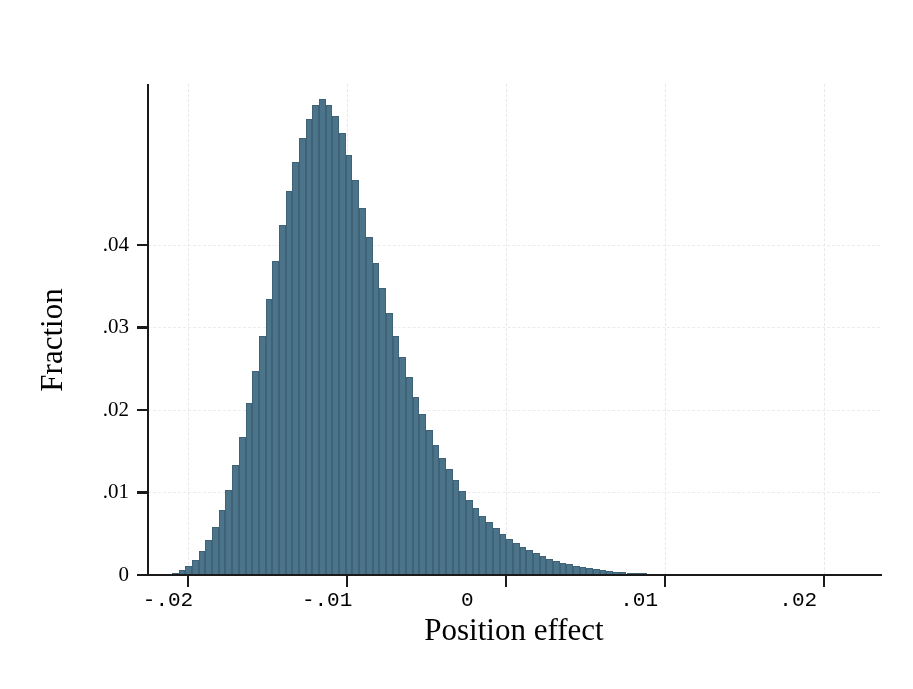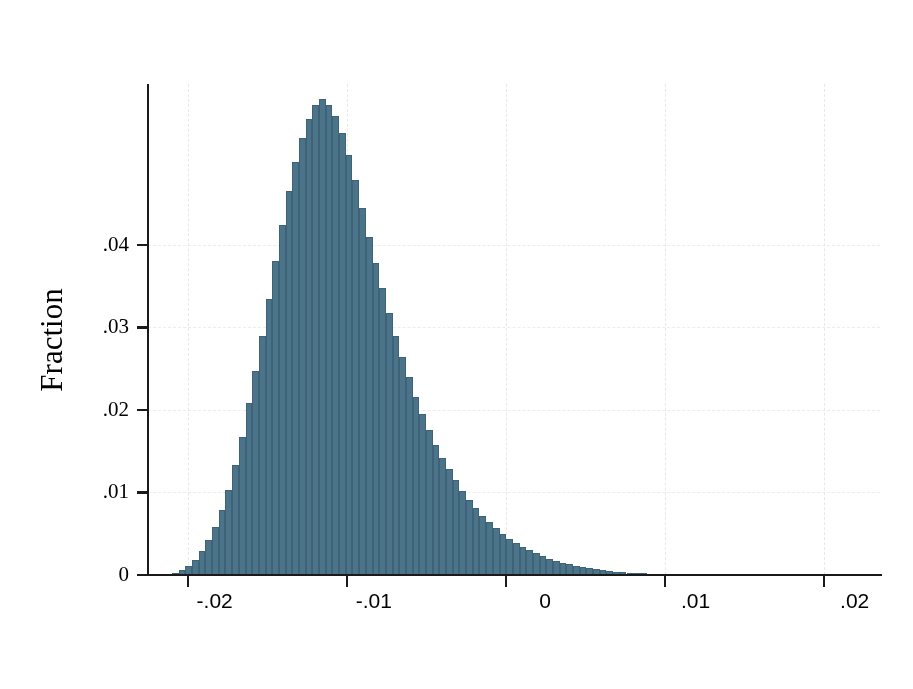--- a/index.html
+++ b/index.html
@@ -107,24 +107,24 @@
     position: absolute;
     top: 576px;
     width: 2.2px;
     height: 11px;
     background: #1a1a1a;
   }
   .xtick-label {
     position: absolute;
     top: 589px;
     width: 90px;
-    text-align: right;
+    text-align: left;
     font-size: 21px;
     color: #000000;
-    font-family: Liberation Sans, sans-serif;
+    font-family: Liberation Mono, monospace;
     white-space: nowrap;
   }
   .hist-bar {
     position: absolute;
     bottom: 0;
     background: #4b7389;
     border: 0.7px solid #3e6376;
     border-bottom: none;
   }
 </style>
@@ -255,14 +255,15 @@
       <div class="xtick-mark" style="left: 345.813px;"></div>
       <div class="xtick-label" style="left: 301.913px;">-.01</div>
       <div class="xtick-mark" style="left: 504.943px;"></div>
       <div class="xtick-label" style="left: 461.043px;">0</div>
       <div class="xtick-mark" style="left: 664.074px;"></div>
       <div class="xtick-label" style="left: 620.174px;">.01</div>
       <div class="xtick-mark" style="left: 823.204px;"></div>
       <div class="xtick-label" style="left: 779.304px;">.02</div>
     </div>
 
+  <div id="xlabel">Position effect</div>
 
 </div>
 
 </body></html>

